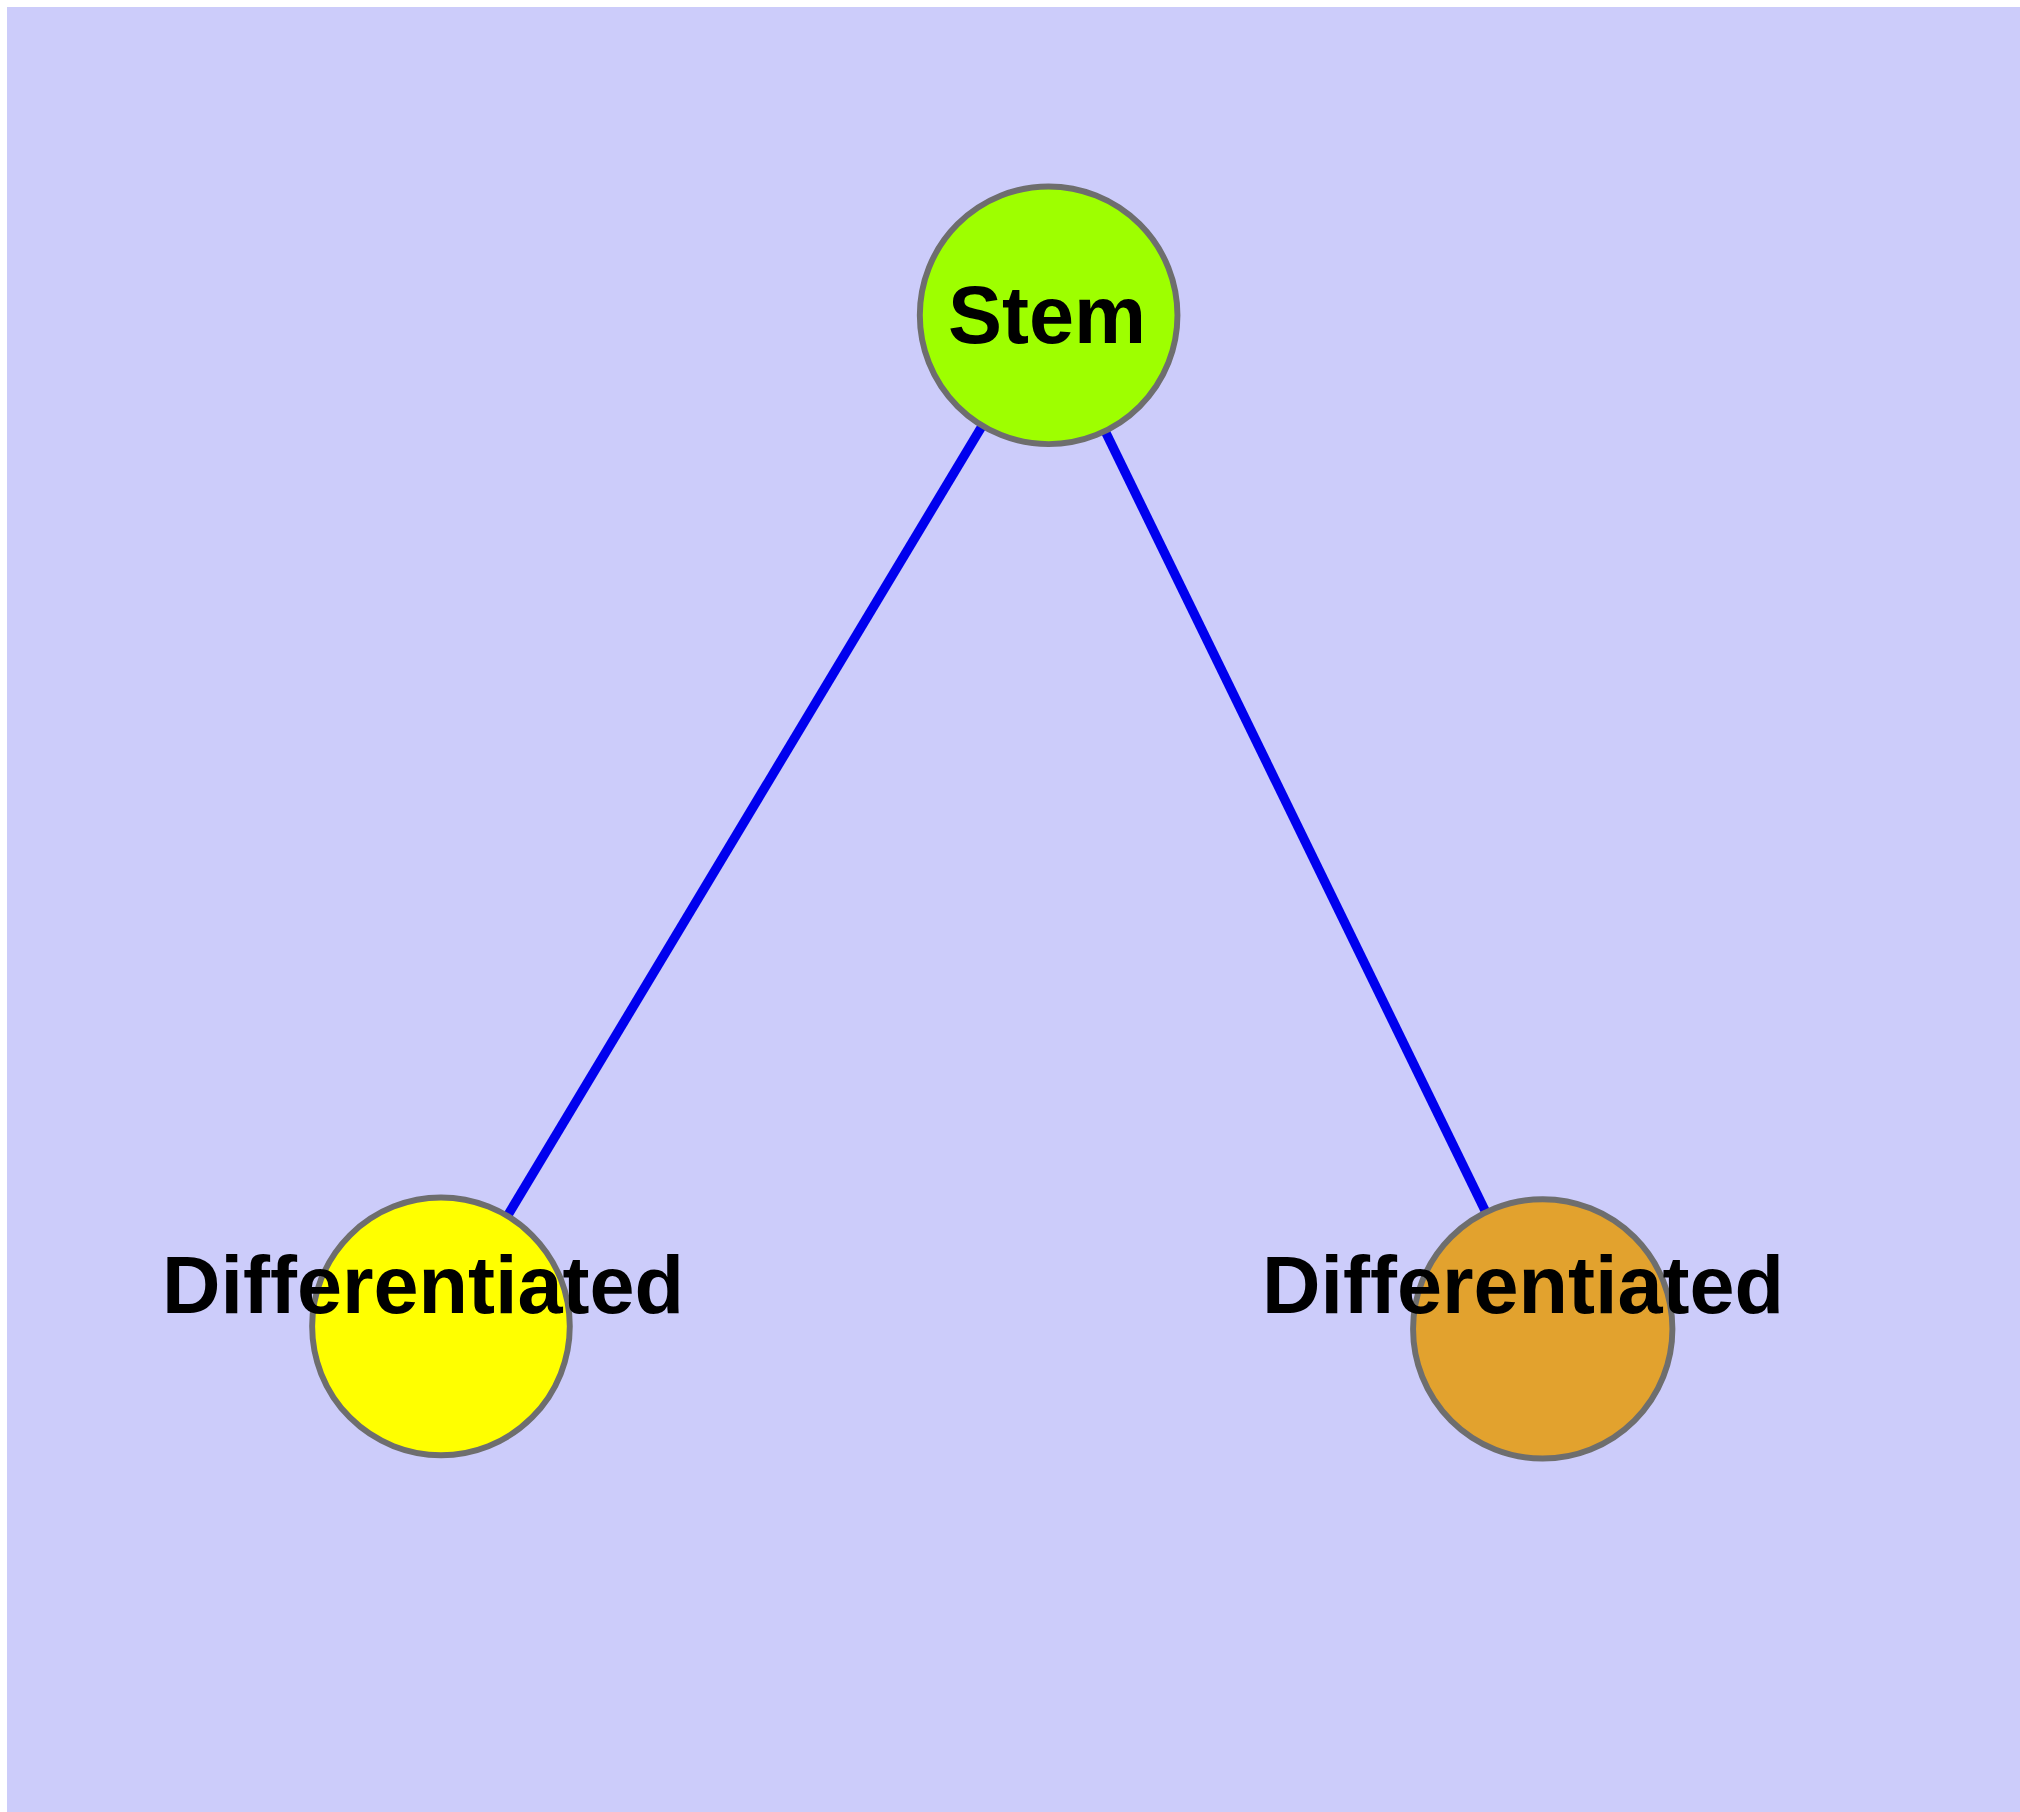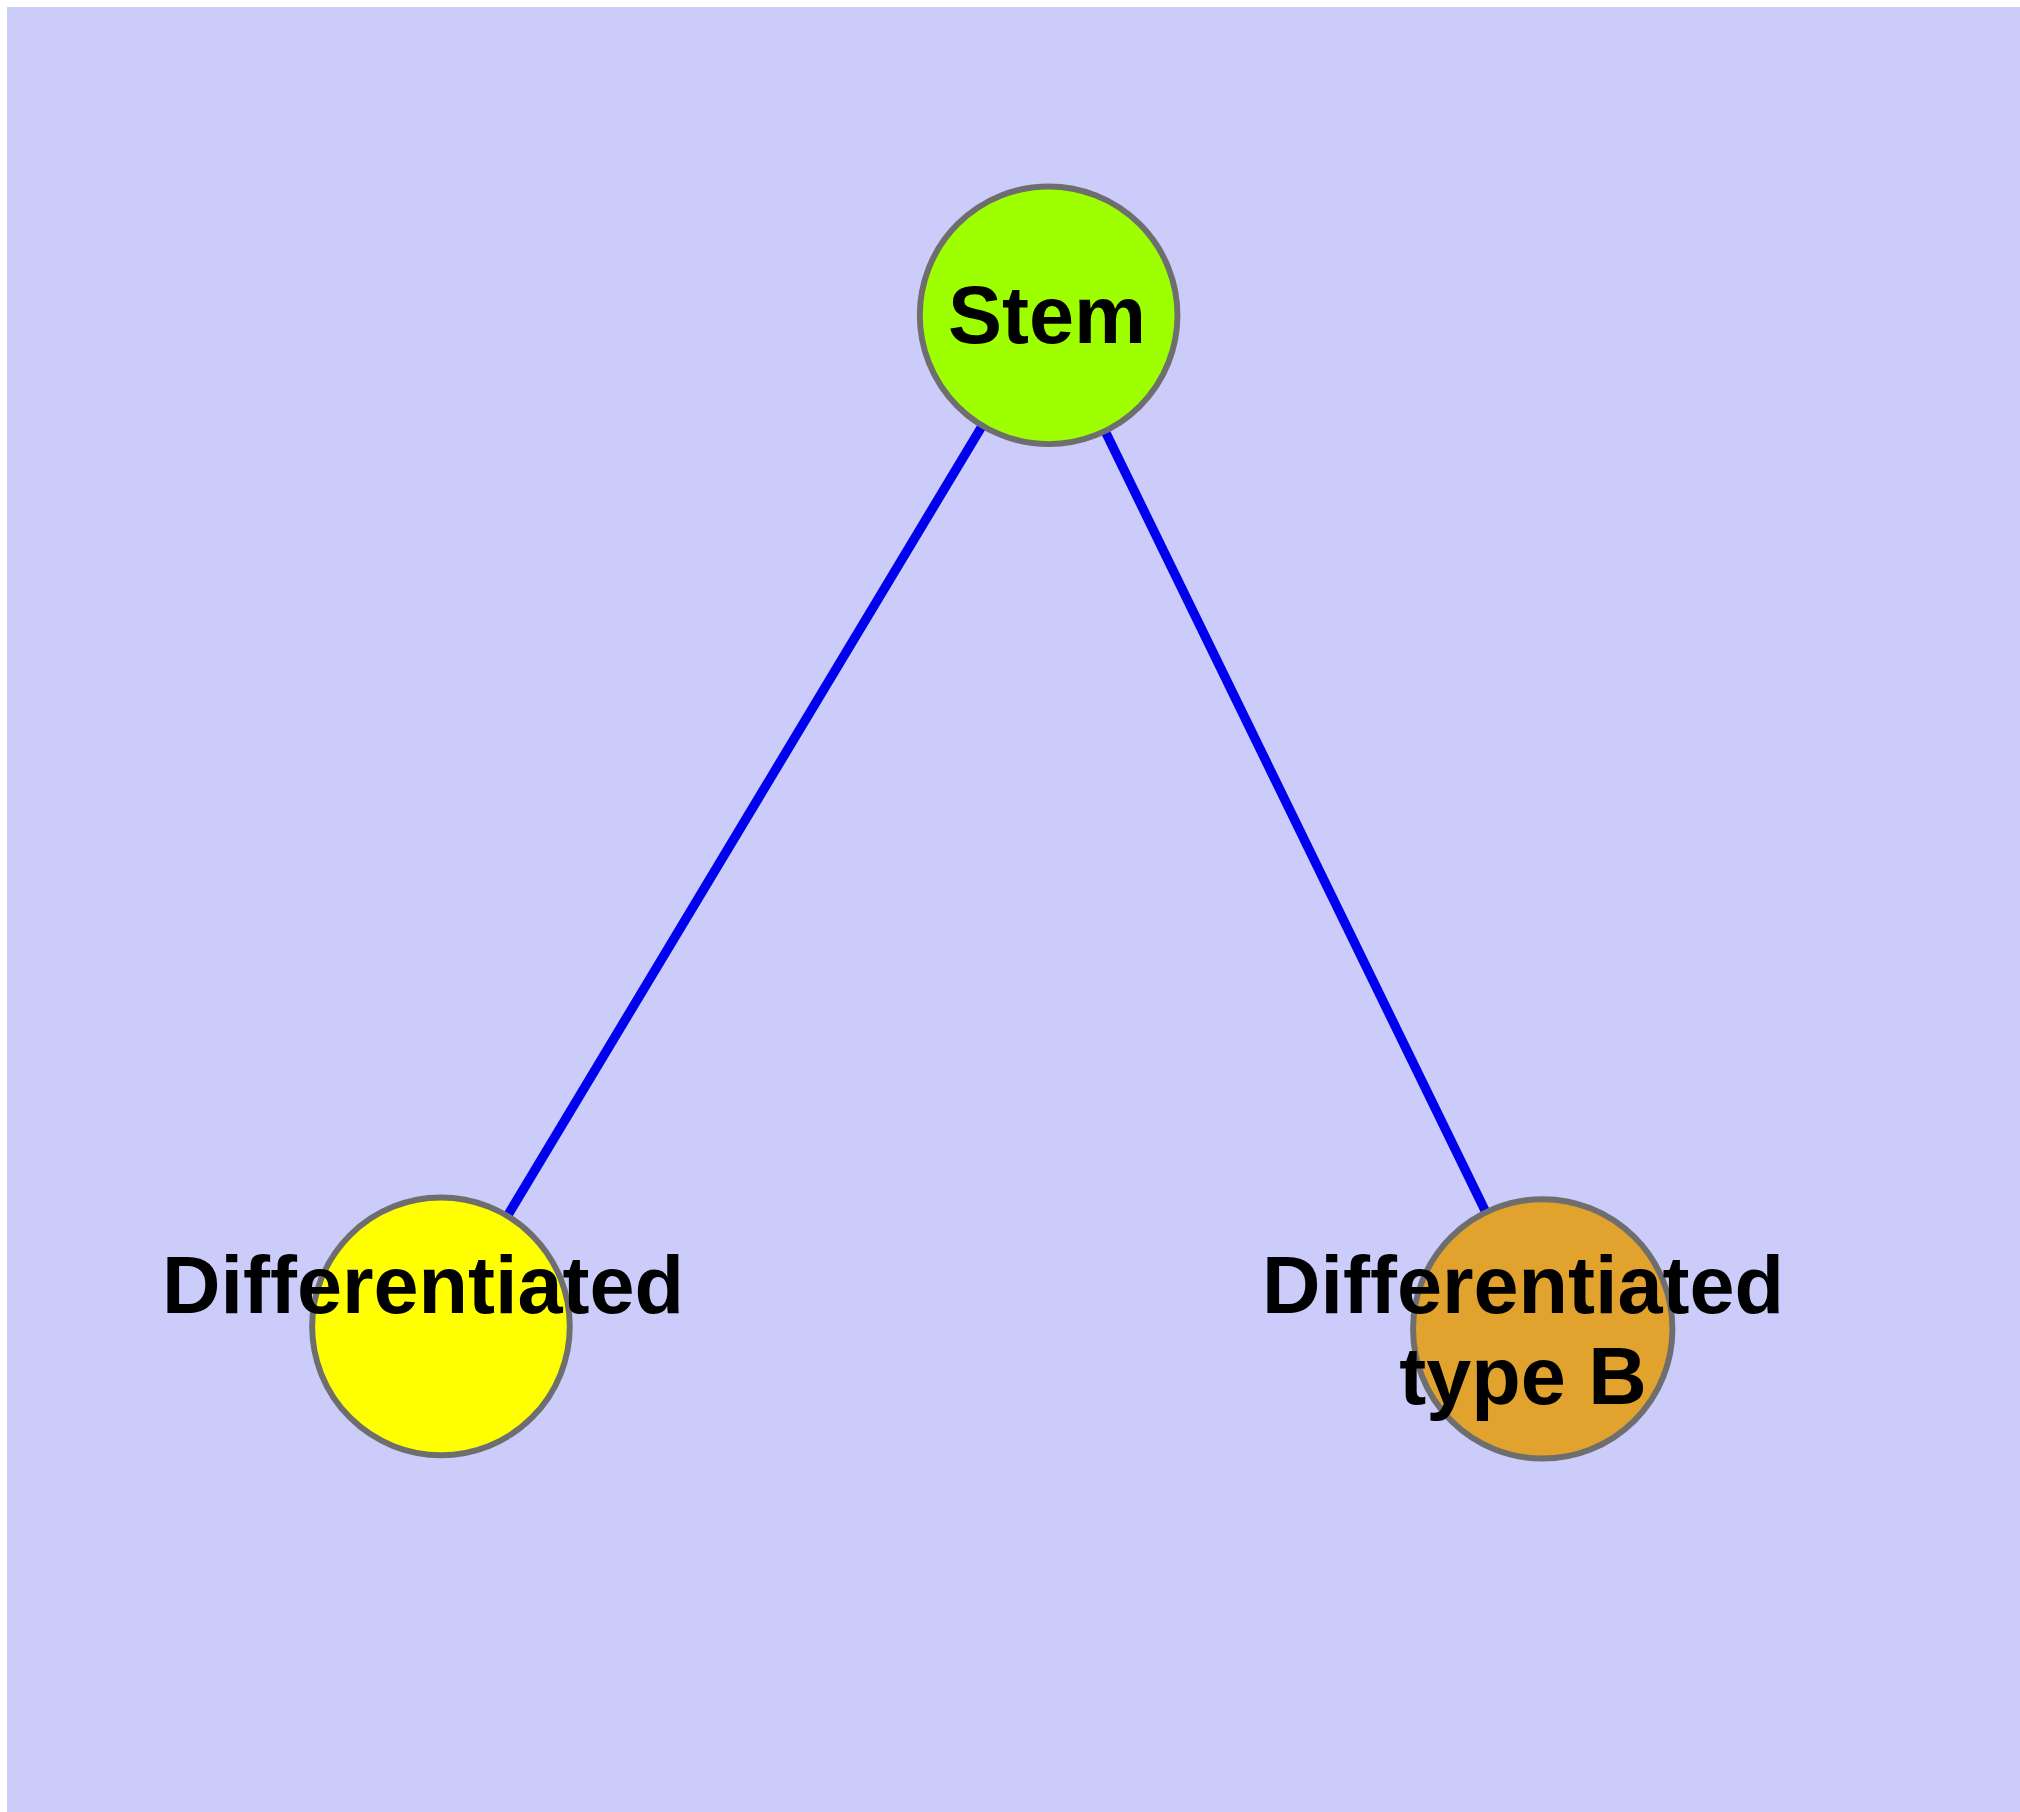--- a/index.html
+++ b/index.html
@@ -64,18 +64,17 @@
 
   <div id="label-layer">
       <div class="node-label" style="font-size: 81px; color: rgb(0, 0, 0); left: 948px; top: 270px;">
         <div>Stem</div>
       </div>
       <div class="node-label" style="font-size: 81px; color: rgb(0, 0, 0); left: 162px; top: 1240px;">
         <div>Differentiated</div>
       </div>
       <div class="node-label" style="font-size: 81px; color: rgb(0, 0, 0); left: 1262px; top: 1240px;">
         <div>Differentiated</div>
-        <div>type B</div>
       </div>
     </div>
 
 </div>
 
 
 </body></html>

